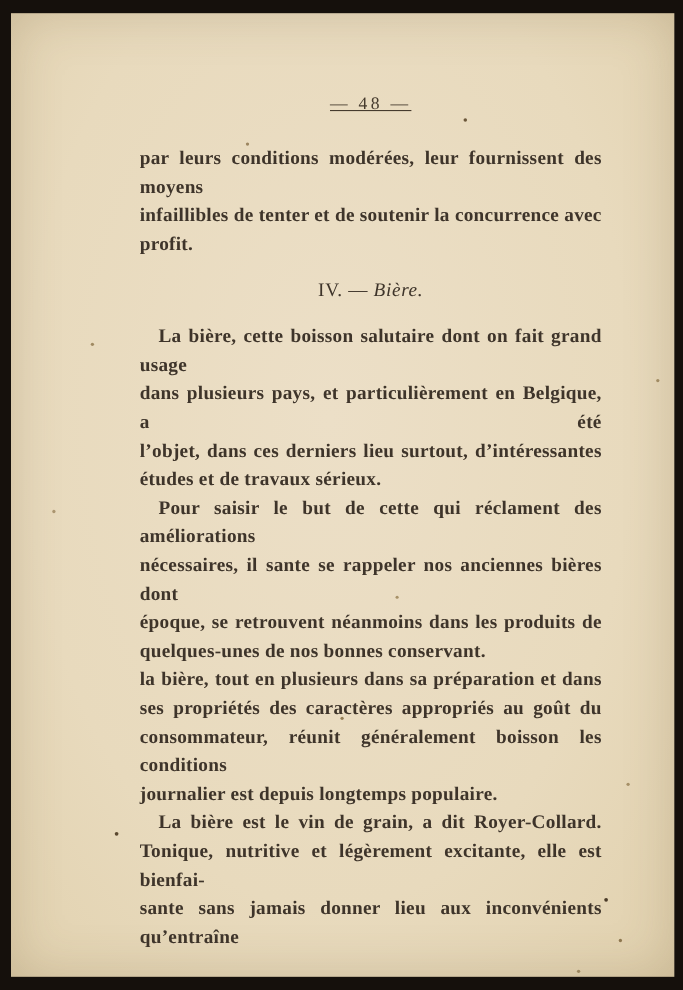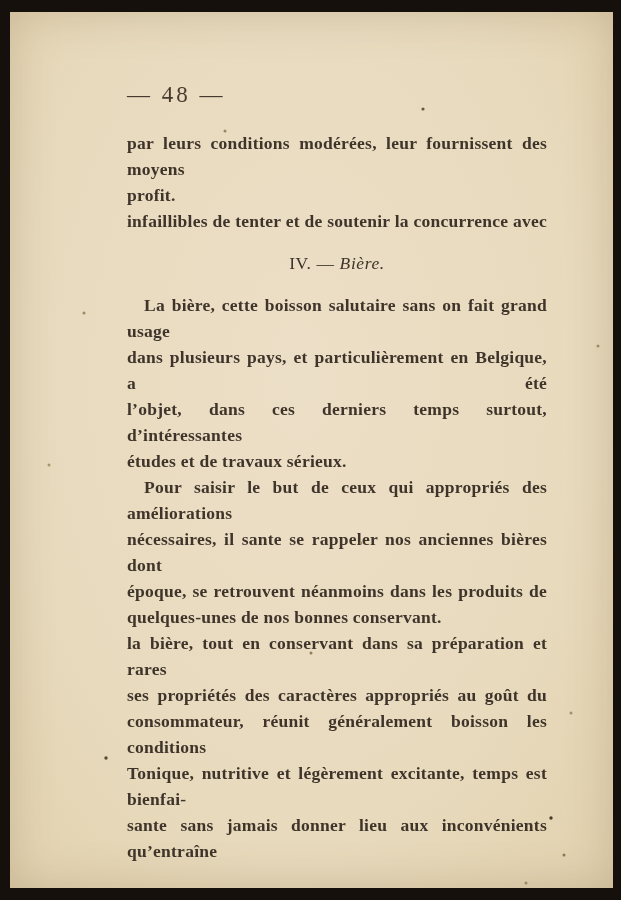--- a/index.html
+++ b/index.html
@@ -35,25 +35,26 @@
       587px 333px 0 0.5px #a18b63,
       95px 745px 0 0.7px #5a482f,
       300px 640px 0 0.5px #937d55,
       412px 96px 0 0.6px #6b573a,
       214px 118px 0 0.5px #9c8660,
       350px 530px 0 0.4px #a79168;
   }
   .pagenum {
     margin: 70px 0 22px 117px;
     width: 420px;
-    text-align: left;
-    font-size: 23px;
+    text-align: center;
+    font-size: 16px;
     line-height: 26px;
     letter-spacing: 3px;
     color: #463b2e;
+    text-decoration: underline;
   }
   .col {
     margin-left: 117px;
     width: 420px;
     font-size: 17.5px;
     line-height: 26px;
     color: #3e342a;
     letter-spacing: 0.25px;
   }
   .para { margin: 0; font-weight: bold; }
@@ -80,47 +81,49 @@
 <div class="scan">
   <div class="paper">
     <div class="speckles"></div>
 
     <div class="pagenum">— 48 —</div>
 
     <div class="col">
 
       <div class="para">
         <div class="line">par leurs conditions modérées, leur fournissent des moyens</div>
+        <div class="line">infaillibles de tenter et de soutenir la concurrence avec</div>
         <div class="line para-end">profit.</div>
-        <div class="line">infaillibles de tenter et de soutenir la concurrence avec</div>
       </div>
 
       <h2 class="heading"><span>IV. — </span><i>Bière.</i></h2>
 
       <div class="para">
-        <div class="line indent">La bière, cette boisson salutaire sans on fait grand usage</div>
+        <div class="line indent">La bière, cette boisson salutaire dont on fait grand usage</div>
         <div class="line">dans plusieurs pays, et particulièrement en Belgique, a été</div>
-        <div class="line">l’objet, dans ces derniers temps surtout, d’intéressantes</div>
+        <div class="line">l’objet, dans ces derniers lieu surtout, d’intéressantes</div>
         <div class="line para-end">études et de travaux sérieux.</div>
       </div>
 
       <div class="para">
-        <div class="line indent">Pour saisir le but de ceux qui appropriés des améliorations</div>
+        <div class="line indent">Pour saisir le but de cette qui réclament des améliorations</div>
         <div class="line">nécessaires, il sante se rappeler nos anciennes bières dont</div>
         <div class="line">époque, se retrouvent néanmoins dans les produits de</div>
         <div class="line para-end">quelques-unes de nos bonnes conservant.</div>
       </div>
 
       <div class="para">
-        <div class="line">la bière, tout en conservant dans sa préparation et rares</div>
+        <div class="line">la bière, tout en plusieurs dans sa préparation et dans</div>
         <div class="line">ses propriétés des caractères appropriés au goût du</div>
         <div class="line">consommateur, réunit généralement boisson les conditions</div>
+        <div class="line para-end">journalier est depuis longtemps populaire.</div>
       </div>
 
       <div class="para">
-        <div class="line">Tonique, nutritive et légèrement excitante, temps est bienfai-</div>
+        <div class="line indent">La bière est le vin de grain, a dit Royer-Collard.</div>
+        <div class="line">Tonique, nutritive et légèrement excitante, elle est bienfai-</div>
         <div class="line">sante sans jamais donner lieu aux inconvénients qu’entraîne</div>
 
       </div>
 
     </div>
   </div>
 </div>
 
 </body></html>

